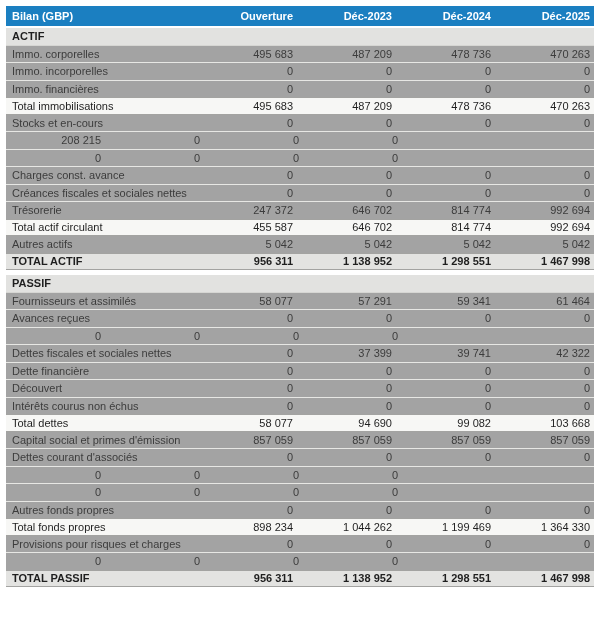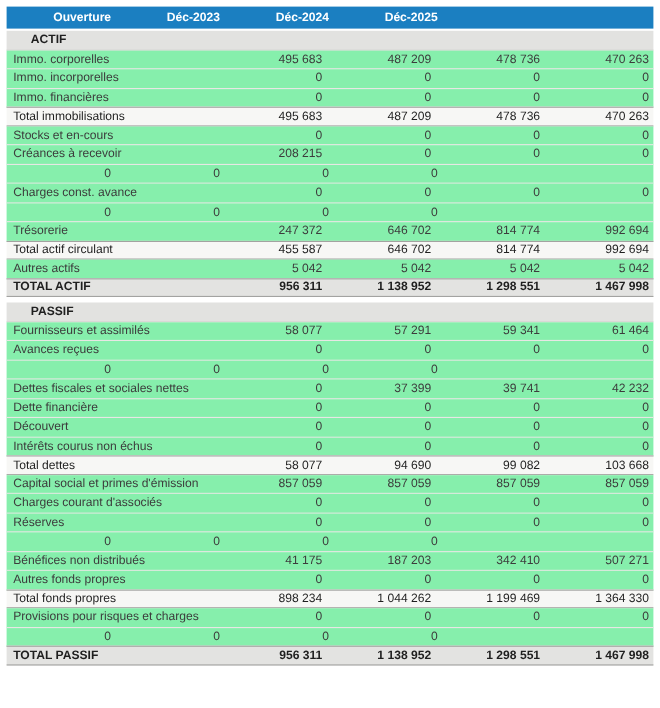--- a/index.html
+++ b/index.html
@@ -10,21 +10,21 @@
     color: #3c3c3c;
     overflow: hidden;
   }
   .page { padding: 6px; }
   .table { width: 100%; font-size: 11px; }
 
   .row {
     display: flex;
     align-items: center;
     height: 17.5px;
-    background: #86efac;
+    background: #a3a3a3;
     border-bottom: 1px solid var(--row-line, #e7e7e4);
   }
   .row .label {
     flex: 1 1 auto;
     padding-left: 6px;
     white-space: nowrap;
     overflow: hidden;
   }
   .row .num {
     flex: 0 0 99px;
@@ -41,21 +41,20 @@
     font-weight: bold;
     border-bottom: none;
     margin-bottom: 2px;
   }
 
   .row.section {
     background: var(--section-bg, #e2e2e0);
     font-weight: bold;
     color: #1f1f1f;
     border-bottom: 1px solid #d6d6d3;
-    padding-left: 16px;
   }
 
   .row.subtotal {
     background: var(--subtotal-bg, #f7f7f5);
     font-weight: normal;
     color: #1f1f1f;
     border-top: 1px solid var(--strong-line, #a3a3a1);
     border-bottom: 1px solid var(--strong-line, #a3a3a1);
     margin-top: -1px;
   }
@@ -70,20 +69,21 @@
   }
 
   .spacer { height: 5px; background: #ffffff; }
 </style>
 </head>
 <body>
 
 <div class="page">
   <div class="table">
     <div class="row header">
+      <div class="label">Bilan (GBP)</div>
 
     <div class="num">Ouverture</div>
         <div class="num">Déc-2023</div>
         <div class="num">Déc-2024</div>
         <div class="num">Déc-2025</div>
       </div>
 
   <div class="row section">
         <div class="label">ACTIF</div>
       </div>
@@ -116,40 +116,40 @@
         <div class="num">470 263</div>
       </div>
       <div class="row">
         <div class="label">Stocks et en-cours</div>
         <div class="num">0</div>
         <div class="num">0</div>
         <div class="num">0</div>
         <div class="num">0</div>
       </div>
       <div class="row">
-        <div class="label">Créances à recevoir</div>
         <div class="num">208 215</div>
         <div class="num">0</div>
         <div class="num">0</div>
         <div class="num">0</div>
       </div>
       <div class="row">
         <div class="num">0</div>
         <div class="num">0</div>
         <div class="num">0</div>
         <div class="num">0</div>
       </div>
       <div class="row">
         <div class="label">Charges const. avance</div>
         <div class="num">0</div>
         <div class="num">0</div>
         <div class="num">0</div>
         <div class="num">0</div>
       </div>
       <div class="row">
+        <div class="label">Créances fiscales et sociales nettes</div>
         <div class="num">0</div>
         <div class="num">0</div>
         <div class="num">0</div>
         <div class="num">0</div>
       </div>
       <div class="row">
         <div class="label">Trésorerie</div>
         <div class="num">247 372</div>
         <div class="num">646 702</div>
         <div class="num">814 774</div>
@@ -198,21 +198,21 @@
         <div class="num">0</div>
         <div class="num">0</div>
         <div class="num">0</div>
         <div class="num">0</div>
       </div>
       <div class="row">
         <div class="label">Dettes fiscales et sociales nettes</div>
         <div class="num">0</div>
         <div class="num">37 399</div>
         <div class="num">39 741</div>
-        <div class="num">42 232</div>
+        <div class="num">42 322</div>
       </div>
       <div class="row">
         <div class="label">Dette financière</div>
         <div class="num">0</div>
         <div class="num">0</div>
         <div class="num">0</div>
         <div class="num">0</div>
       </div>
       <div class="row">
         <div class="label">Découvert</div>
@@ -236,45 +236,37 @@
         <div class="num">103 668</div>
       </div>
       <div class="row">
         <div class="label">Capital social et primes d'émission</div>
         <div class="num">857 059</div>
         <div class="num">857 059</div>
         <div class="num">857 059</div>
         <div class="num">857 059</div>
       </div>
       <div class="row">
-        <div class="label">Charges courant d'associés</div>
-        <div class="num">0</div>
-        <div class="num">0</div>
-        <div class="num">0</div>
-        <div class="num">0</div>
-      </div>
-      <div class="row">
-        <div class="label">Réserves</div>
-        <div class="num">0</div>
-        <div class="num">0</div>
-        <div class="num">0</div>
-        <div class="num">0</div>
-      </div>
-      <div class="row">
-        <div class="num">0</div>
-        <div class="num">0</div>
-        <div class="num">0</div>
-        <div class="num">0</div>
-      </div>
-      <div class="row">
-        <div class="label">Bénéfices non distribués</div>
-        <div class="num">41 175</div>
-        <div class="num">187 203</div>
-        <div class="num">342 410</div>
-        <div class="num">507 271</div>
+        <div class="label">Dettes courant d'associés</div>
+        <div class="num">0</div>
+        <div class="num">0</div>
+        <div class="num">0</div>
+        <div class="num">0</div>
+      </div>
+      <div class="row">
+        <div class="num">0</div>
+        <div class="num">0</div>
+        <div class="num">0</div>
+        <div class="num">0</div>
+      </div>
+      <div class="row">
+        <div class="num">0</div>
+        <div class="num">0</div>
+        <div class="num">0</div>
+        <div class="num">0</div>
       </div>
       <div class="row">
         <div class="label">Autres fonds propres</div>
         <div class="num">0</div>
         <div class="num">0</div>
         <div class="num">0</div>
         <div class="num">0</div>
       </div>
       <div class="row subtotal">
         <div class="label">Total fonds propres</div>

